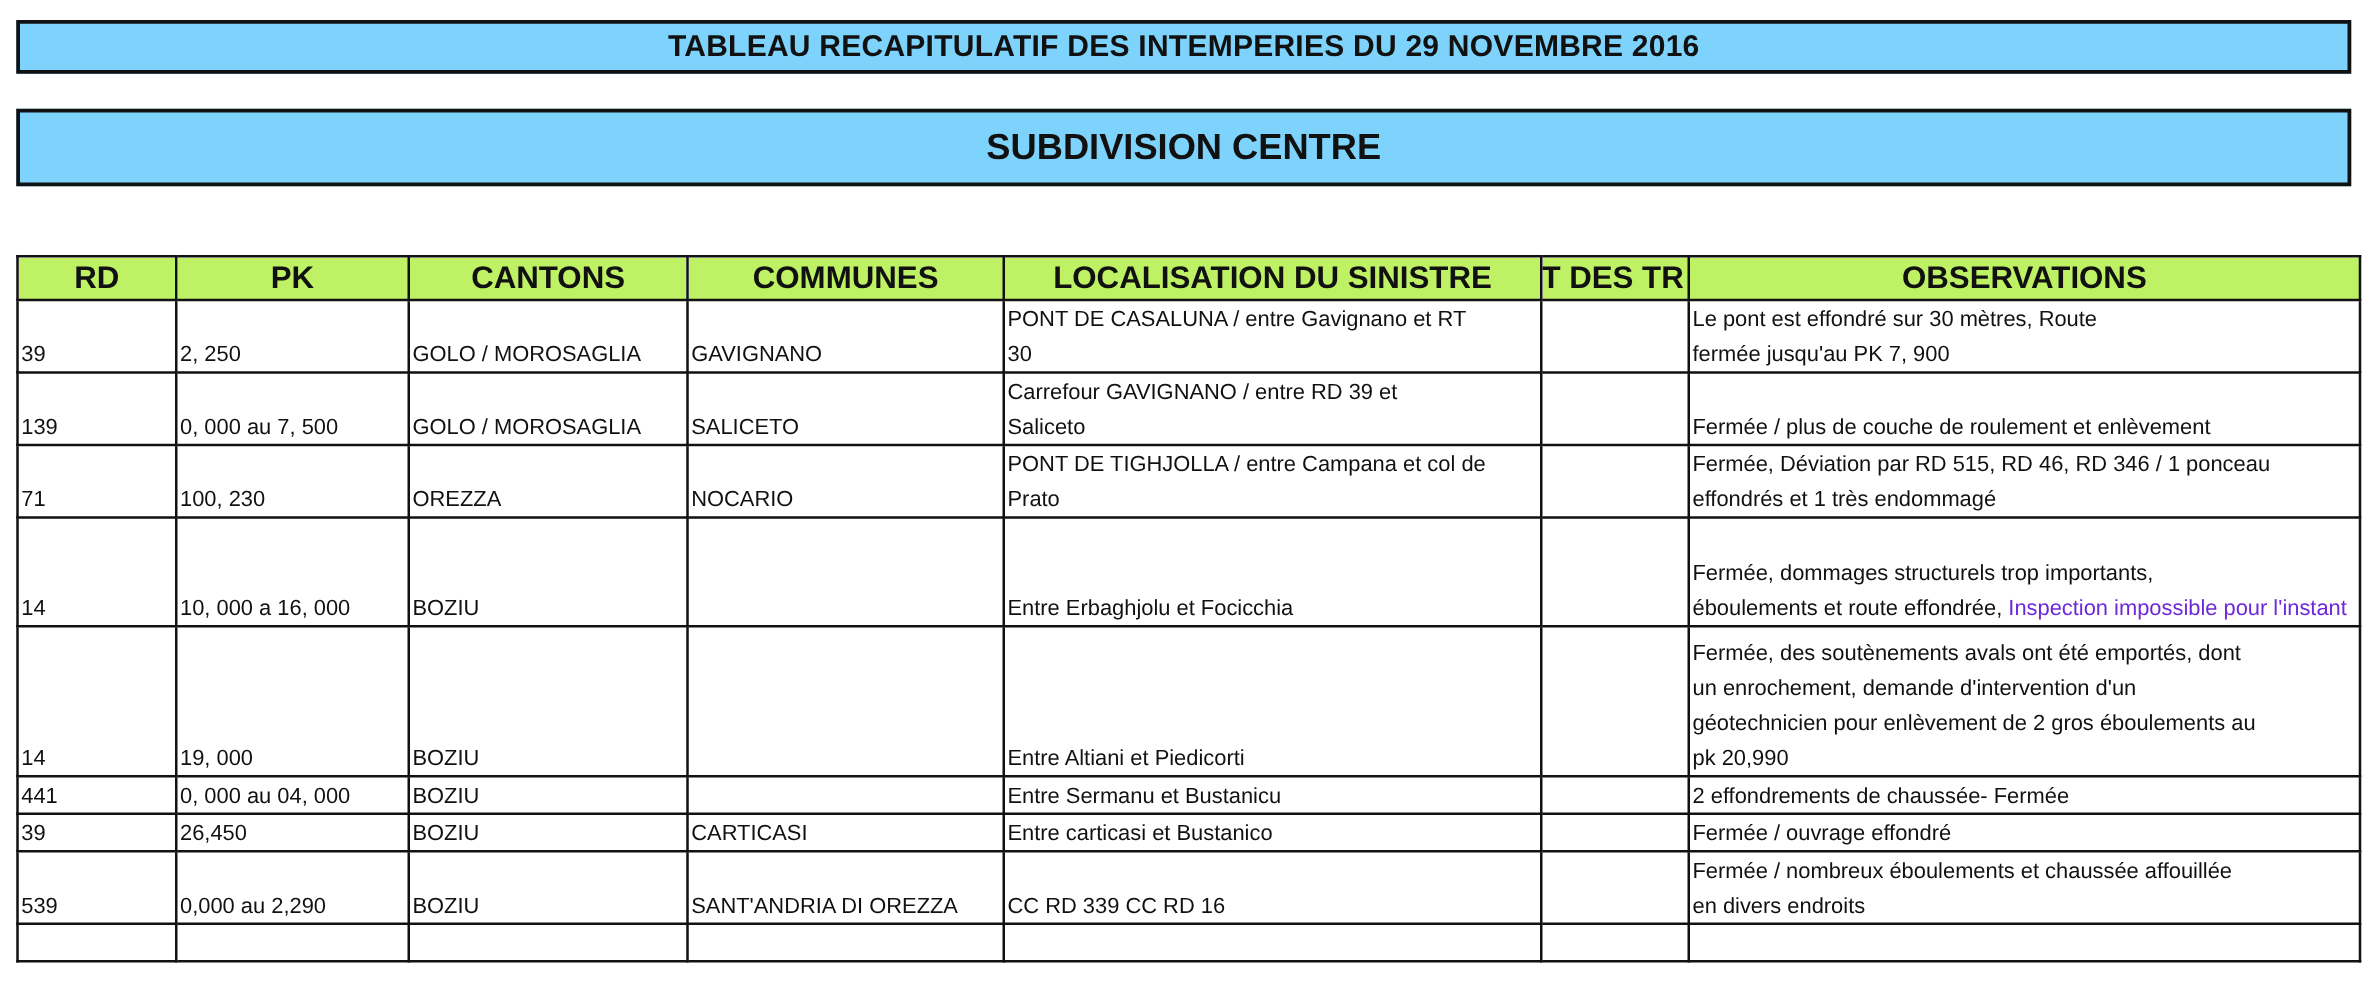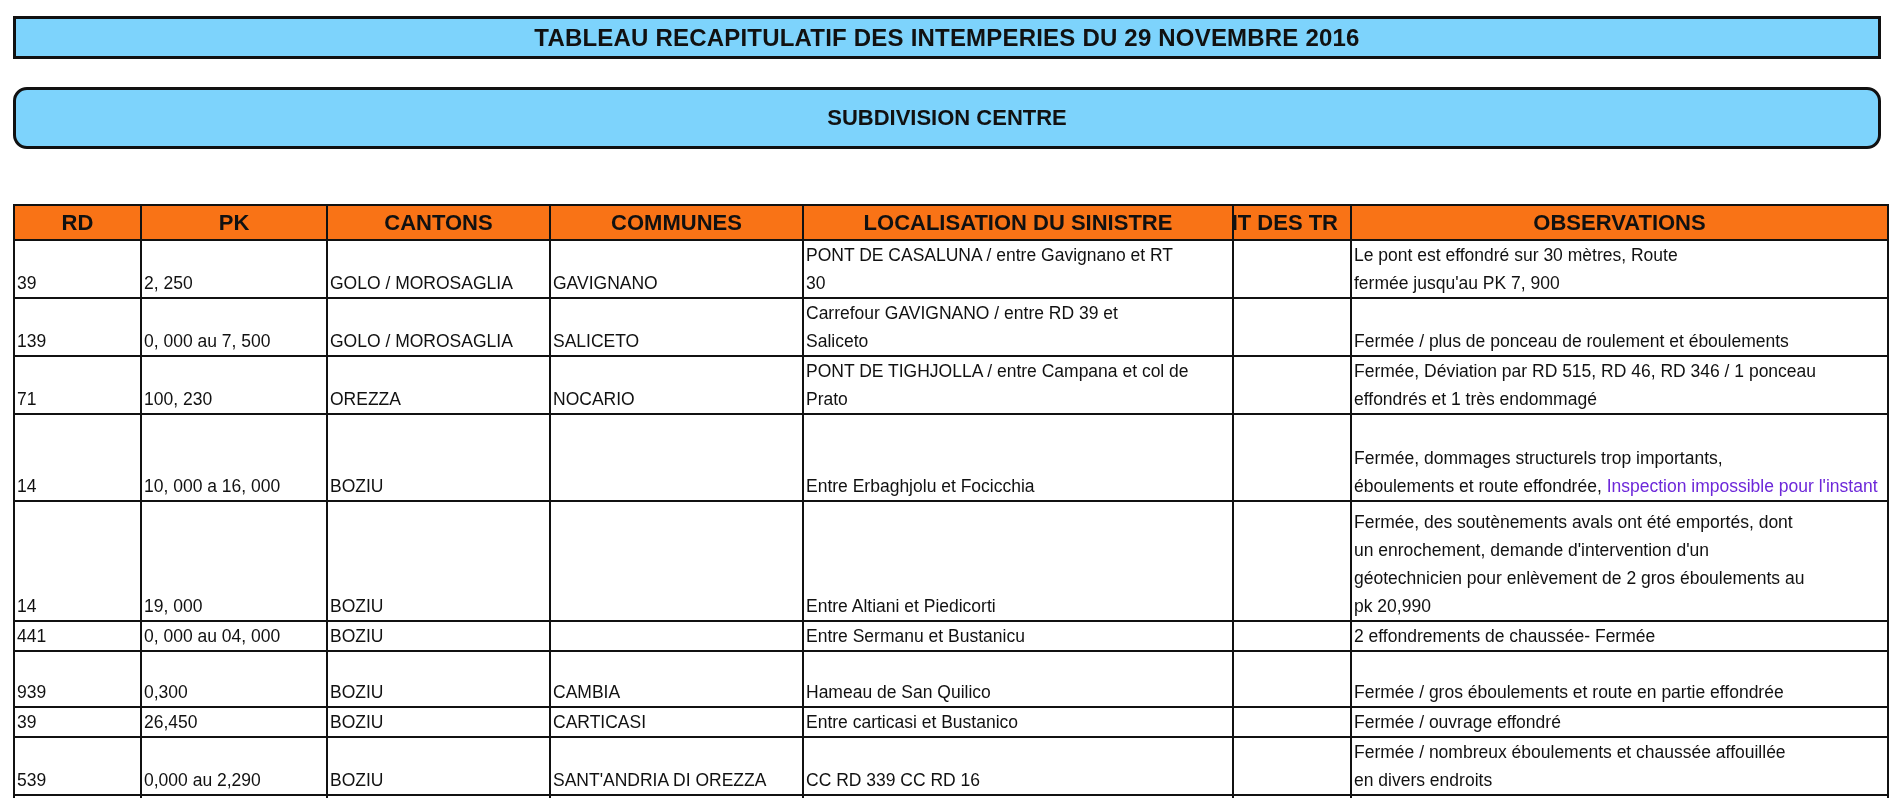--- a/index.html
+++ b/index.html
@@ -2,25 +2,25 @@
 <html><head>
 <meta charset="utf-8">
 <style>
   html, body { margin: 0; padding: 0; background: #ffffff; }
   body { width: 1899px; height: 798px; overflow: hidden; position: relative;
          font-family: "Liberation Sans", "DejaVu Sans", sans-serif; color: #111; }
   .banner { position: absolute; left: 13px; width: 1868px; background: #7dd3fc;
             border: 3px solid #111; box-sizing: border-box; display: flex;
             align-items: center; justify-content: center; font-weight: bold; }
   #title { top: 16px; height: 43px; font-size: 24px; letter-spacing: 0.2px; }
-  #subtitle { top: 87px; height: 62px; font-size: 22px; border-radius: 14px; }
+  #subtitle { top: 87px; height: 62px; font-size: 29px; }
   table { position: absolute; left: 13px; top: 204px; border-collapse: collapse;
           table-layout: fixed; width: 1874px; }
   th, td { border: 2px solid #111; padding: 0 2px; overflow: hidden; white-space: nowrap; }
-  th { background: #f97316; height: 33px; font-size: 22px; font-weight: bold;
+  th { background: #bef264; height: 33px; font-size: 25px; font-weight: bold;
        text-align: center; vertical-align: middle; }
   td { font-size: 17.5px; line-height: 28px; vertical-align: bottom; text-align: left; }
   td.wrap { white-space: normal; }
   .red { color: #6d28d9; }
   th.clip { text-align: center; }
   th.clip span { display: inline-block; white-space: nowrap; margin-left: -40px; }
 </style>
 </head>
 <body>
 
@@ -68,21 +68,21 @@
         <td>139</td>
         <td>0, 000 au 7, 500</td>
         <td>GOLO / MOROSAGLIA</td>
         <td>SALICETO</td>
         <td class="wrap">
           <div>Carrefour GAVIGNANO / entre RD 39 et</div>
           <div>Saliceto</div>
         </td>
         <td></td>
         <td class="wrap">
-          <div><span>Fermée / plus de ponceau de roulement et éboulements</span></div>
+          <div><span>Fermée / plus de couche de roulement et enlèvement</span></div>
         </td>
       </tr>
       <tr style="height: 57px;">
         <td>71</td>
         <td>100, 230</td>
         <td>OREZZA</td>
         <td>NOCARIO</td>
         <td class="wrap">
           <div>PONT DE TIGHJOLLA / entre Campana et col de</div>
           <div>Prato</div>
@@ -129,33 +129,20 @@
         <td>BOZIU</td>
         <td></td>
         <td class="wrap">
           <div>Entre Sermanu et Bustanicu</div>
         </td>
         <td></td>
         <td class="wrap">
           <div><span>2 effondrements de chaussée- Fermée</span></div>
         </td>
       </tr>
-      <tr style="height: 56px;">
-        <td>939</td>
-        <td>0,300</td>
-        <td>BOZIU</td>
-        <td>CAMBIA</td>
-        <td class="wrap">
-          <div>Hameau de San Quilico</div>
-        </td>
-        <td></td>
-        <td class="wrap">
-          <div><span>Fermée / gros éboulements et route en partie effondrée</span></div>
-        </td>
-      </tr>
       <tr style="height: 30px;">
         <td>39</td>
         <td>26,450</td>
         <td>BOZIU</td>
         <td>CARTICASI</td>
         <td class="wrap">
           <div>Entre carticasi et Bustanico</div>
         </td>
         <td></td>
         <td class="wrap">

